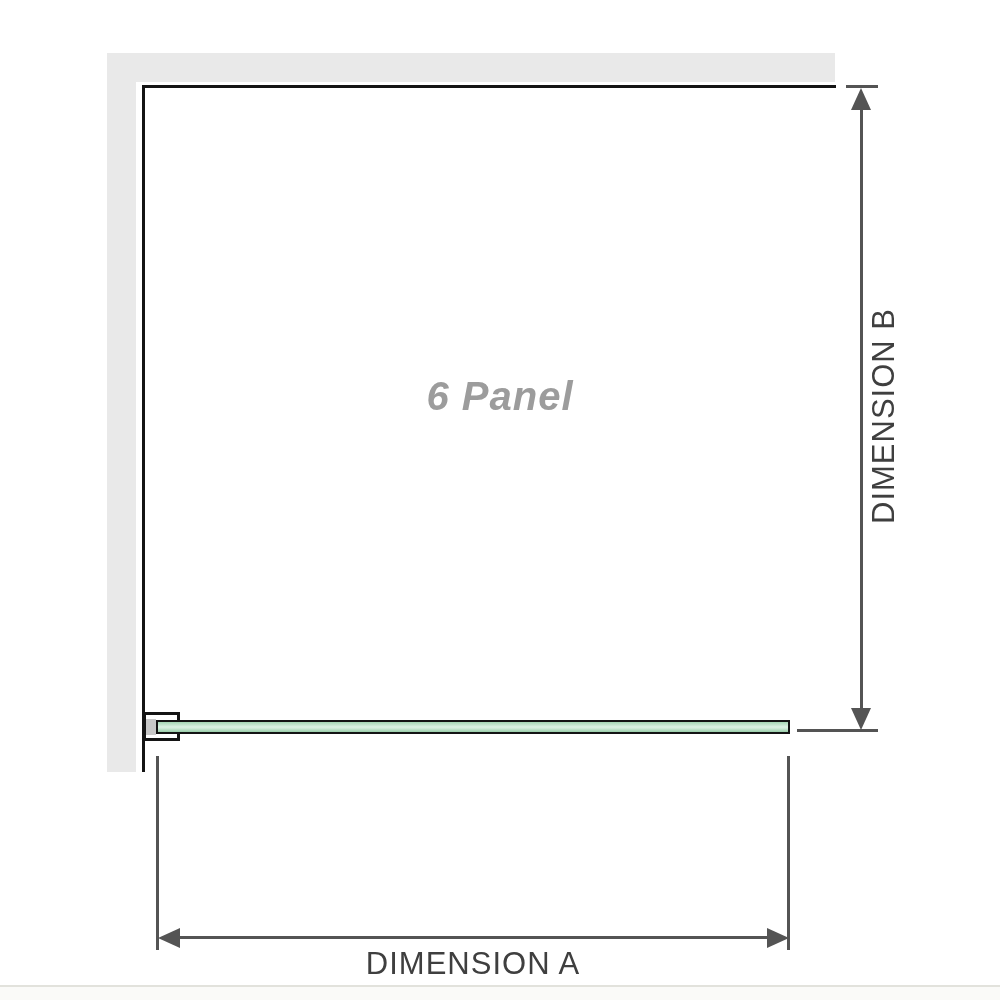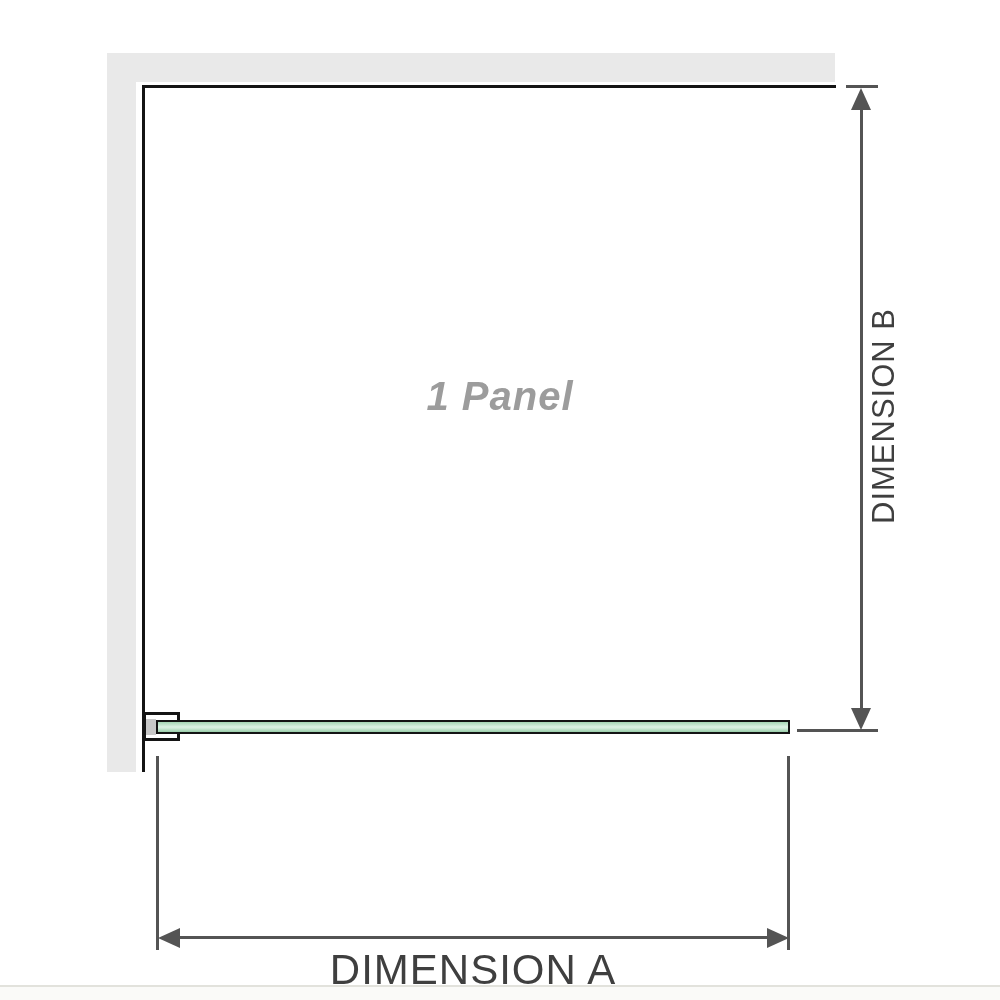--- a/index.html
+++ b/index.html
@@ -49,42 +49,42 @@
 
   
   .dima-ext-left{position:absolute;left:156px;top:756px;width:3px;height:194px;background:var(--dimension);}
   .dima-ext-right{position:absolute;left:787px;top:756px;width:3px;height:194px;background:var(--dimension);}
   .dima-line{position:absolute;left:174px;top:936px;width:597px;height:3px;background:var(--dimension);}
   .arrow-left{position:absolute;left:158px;top:928px;width:0;height:0;
               border-top:10px solid transparent;border-bottom:10px solid transparent;border-right:22px solid var(--dimension);}
   .arrow-right{position:absolute;left:767px;top:928px;width:0;height:0;
               border-top:10px solid transparent;border-bottom:10px solid transparent;border-left:22px solid var(--dimension);}
   .dima-label{position:absolute;left:273px;top:946px;width:400px;text-align:center;
-              font-size:42px;letter-spacing:1px;color:var(--label);white-space:nowrap;}
+              font-size:31px;letter-spacing:1px;color:var(--label);white-space:nowrap;}
 
   
   .divider{position:absolute;left:0;top:985px;width:1000px;height:2px;background:var(--divider);}
   .below-strip{position:absolute;left:0;top:987px;width:1000px;height:13px;background:#fafaf8;}
 </style>
 </head>
 <body>
 
 <div id="canvas">
 
   <div class="wall-h"></div>
   <div class="wall-v"></div>
 
   <div class="edge-top"></div>
   <div class="edge-left"></div>
 
   <div class="bracket"></div>
   <div class="bracket-shade"></div>
   <div class="glass"></div>
 
-  <div class="panel-label">1 Panel</div>
+  <div class="panel-label">6 Panel</div>
 
   <div>
     <div class="dimb-tick-top"></div>
     <div class="dimb-ext-bottom"></div>
     <div class="dimb-line"></div>
     <div class="arrow-up"></div>
     <div class="arrow-down"></div>
     <div class="dimb-label">DIMENSION B</div>
   </div>
 

